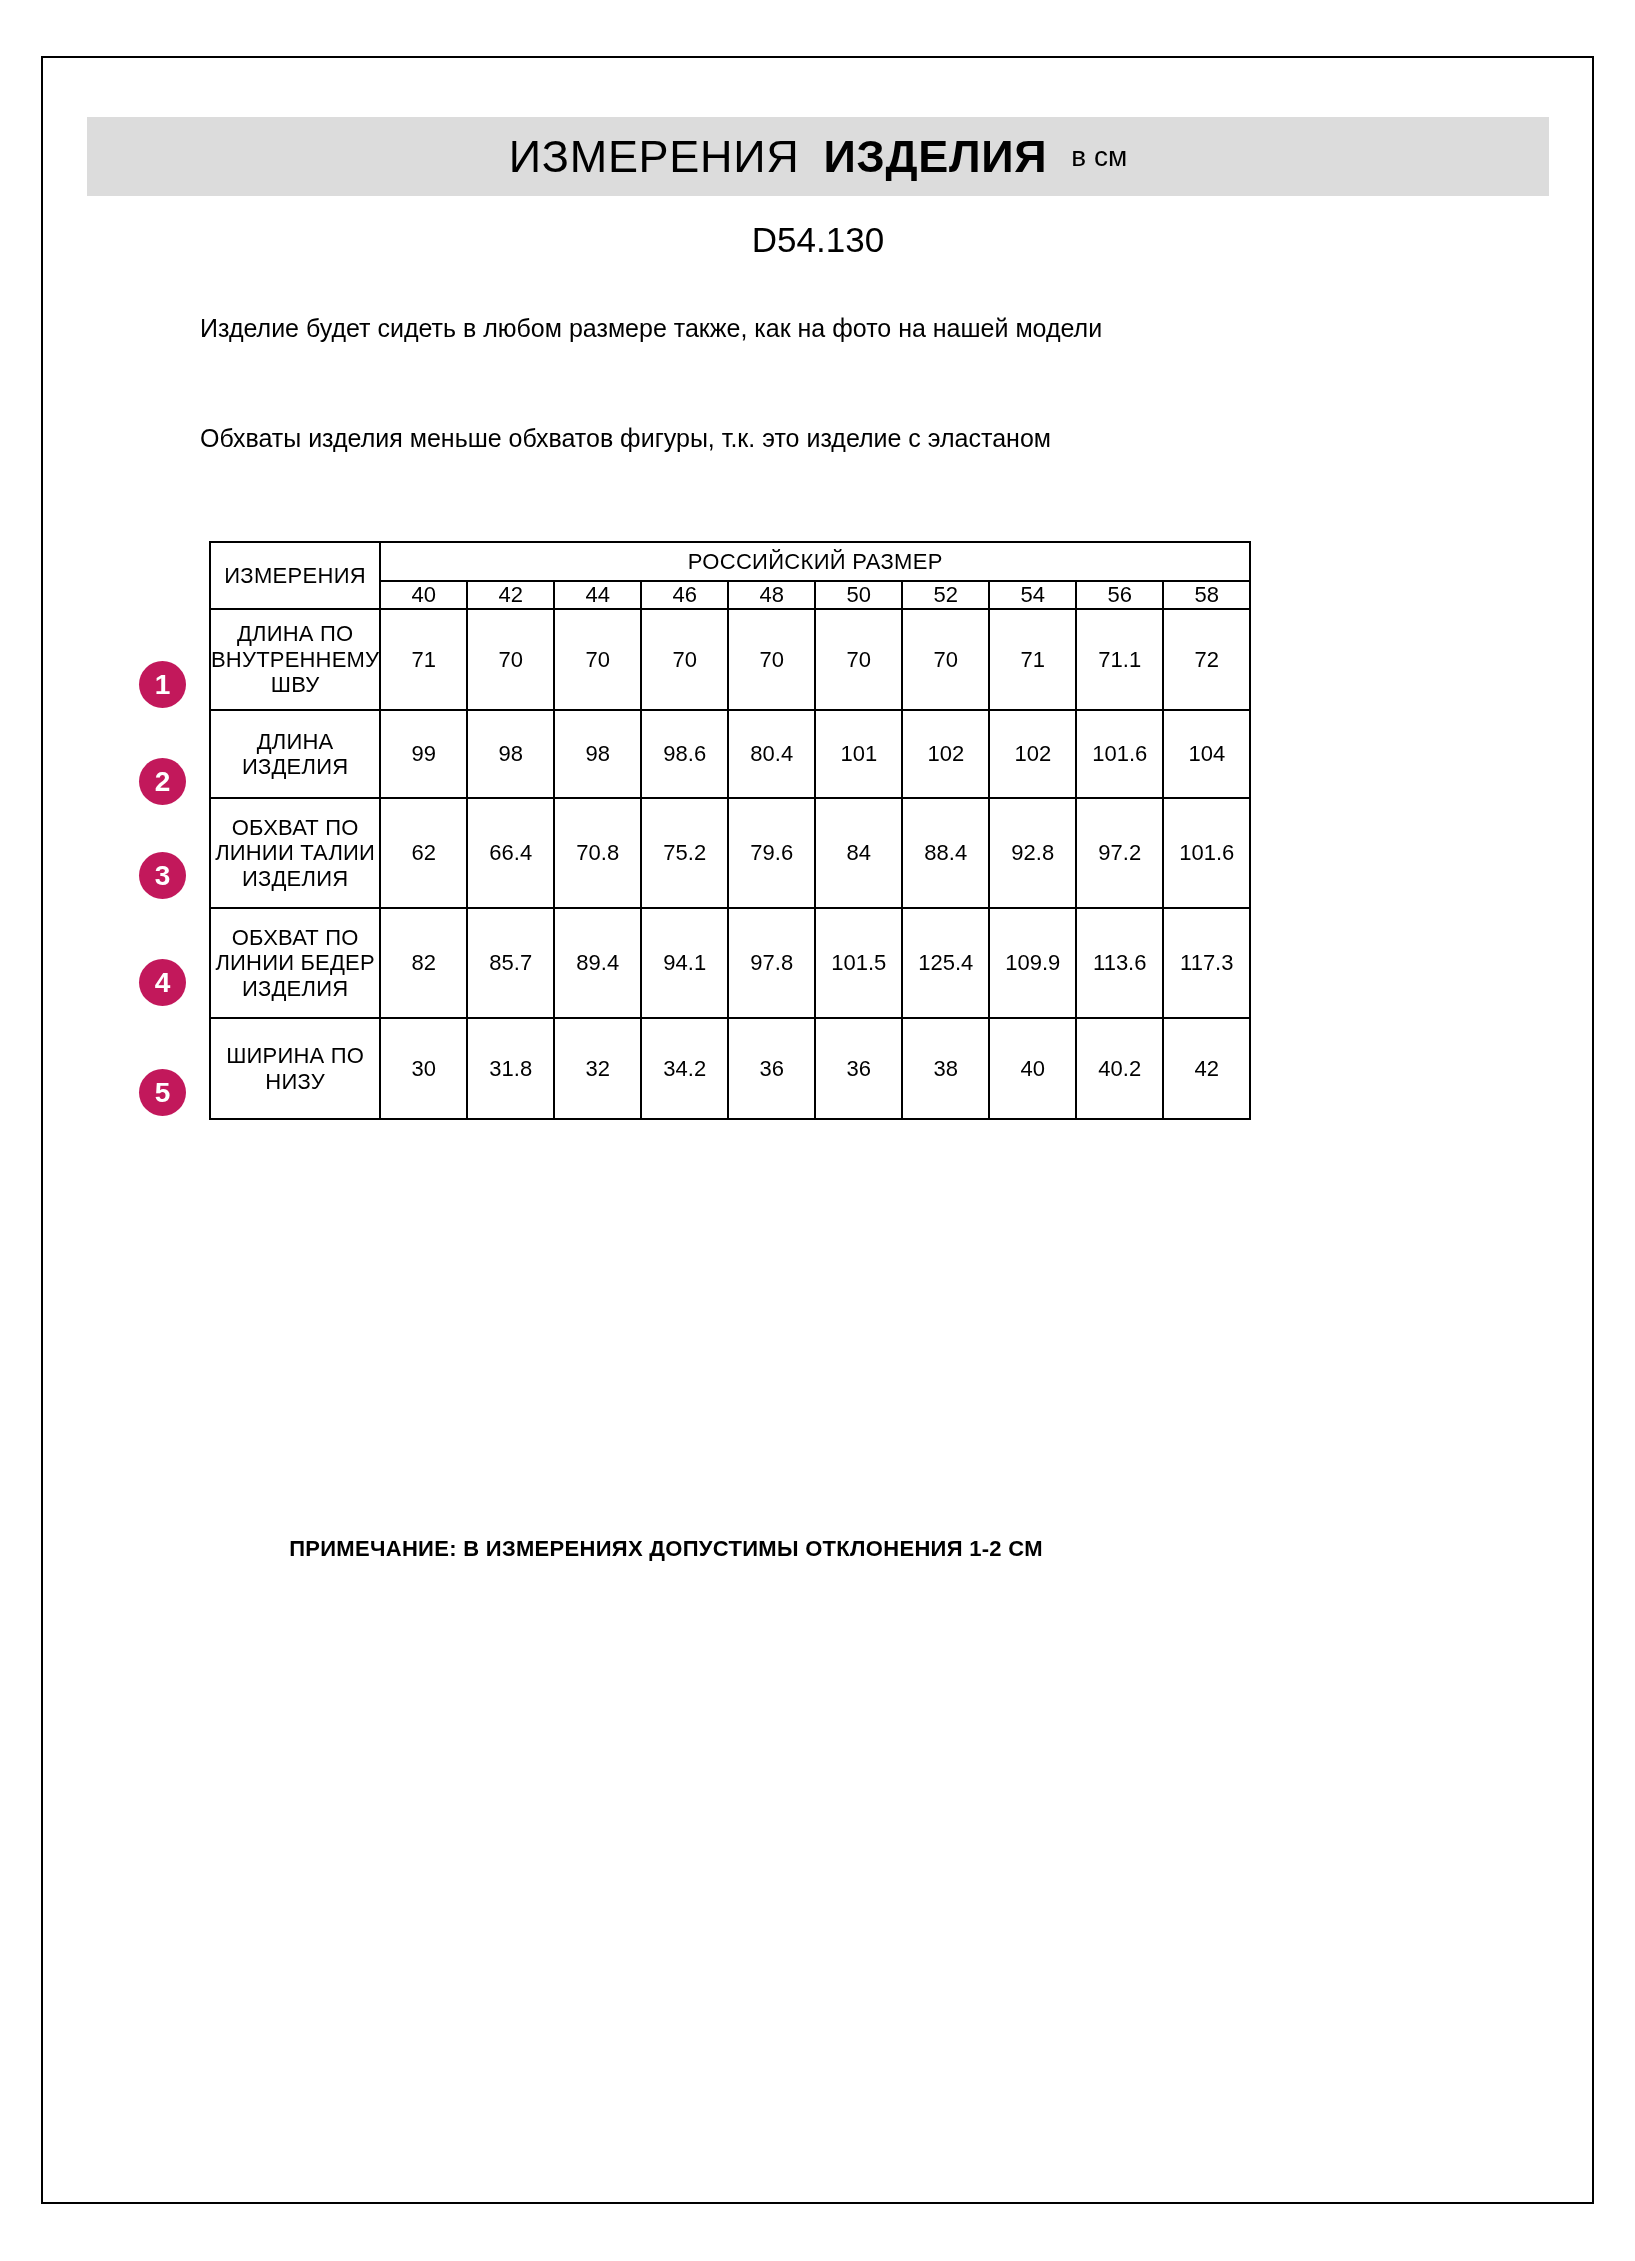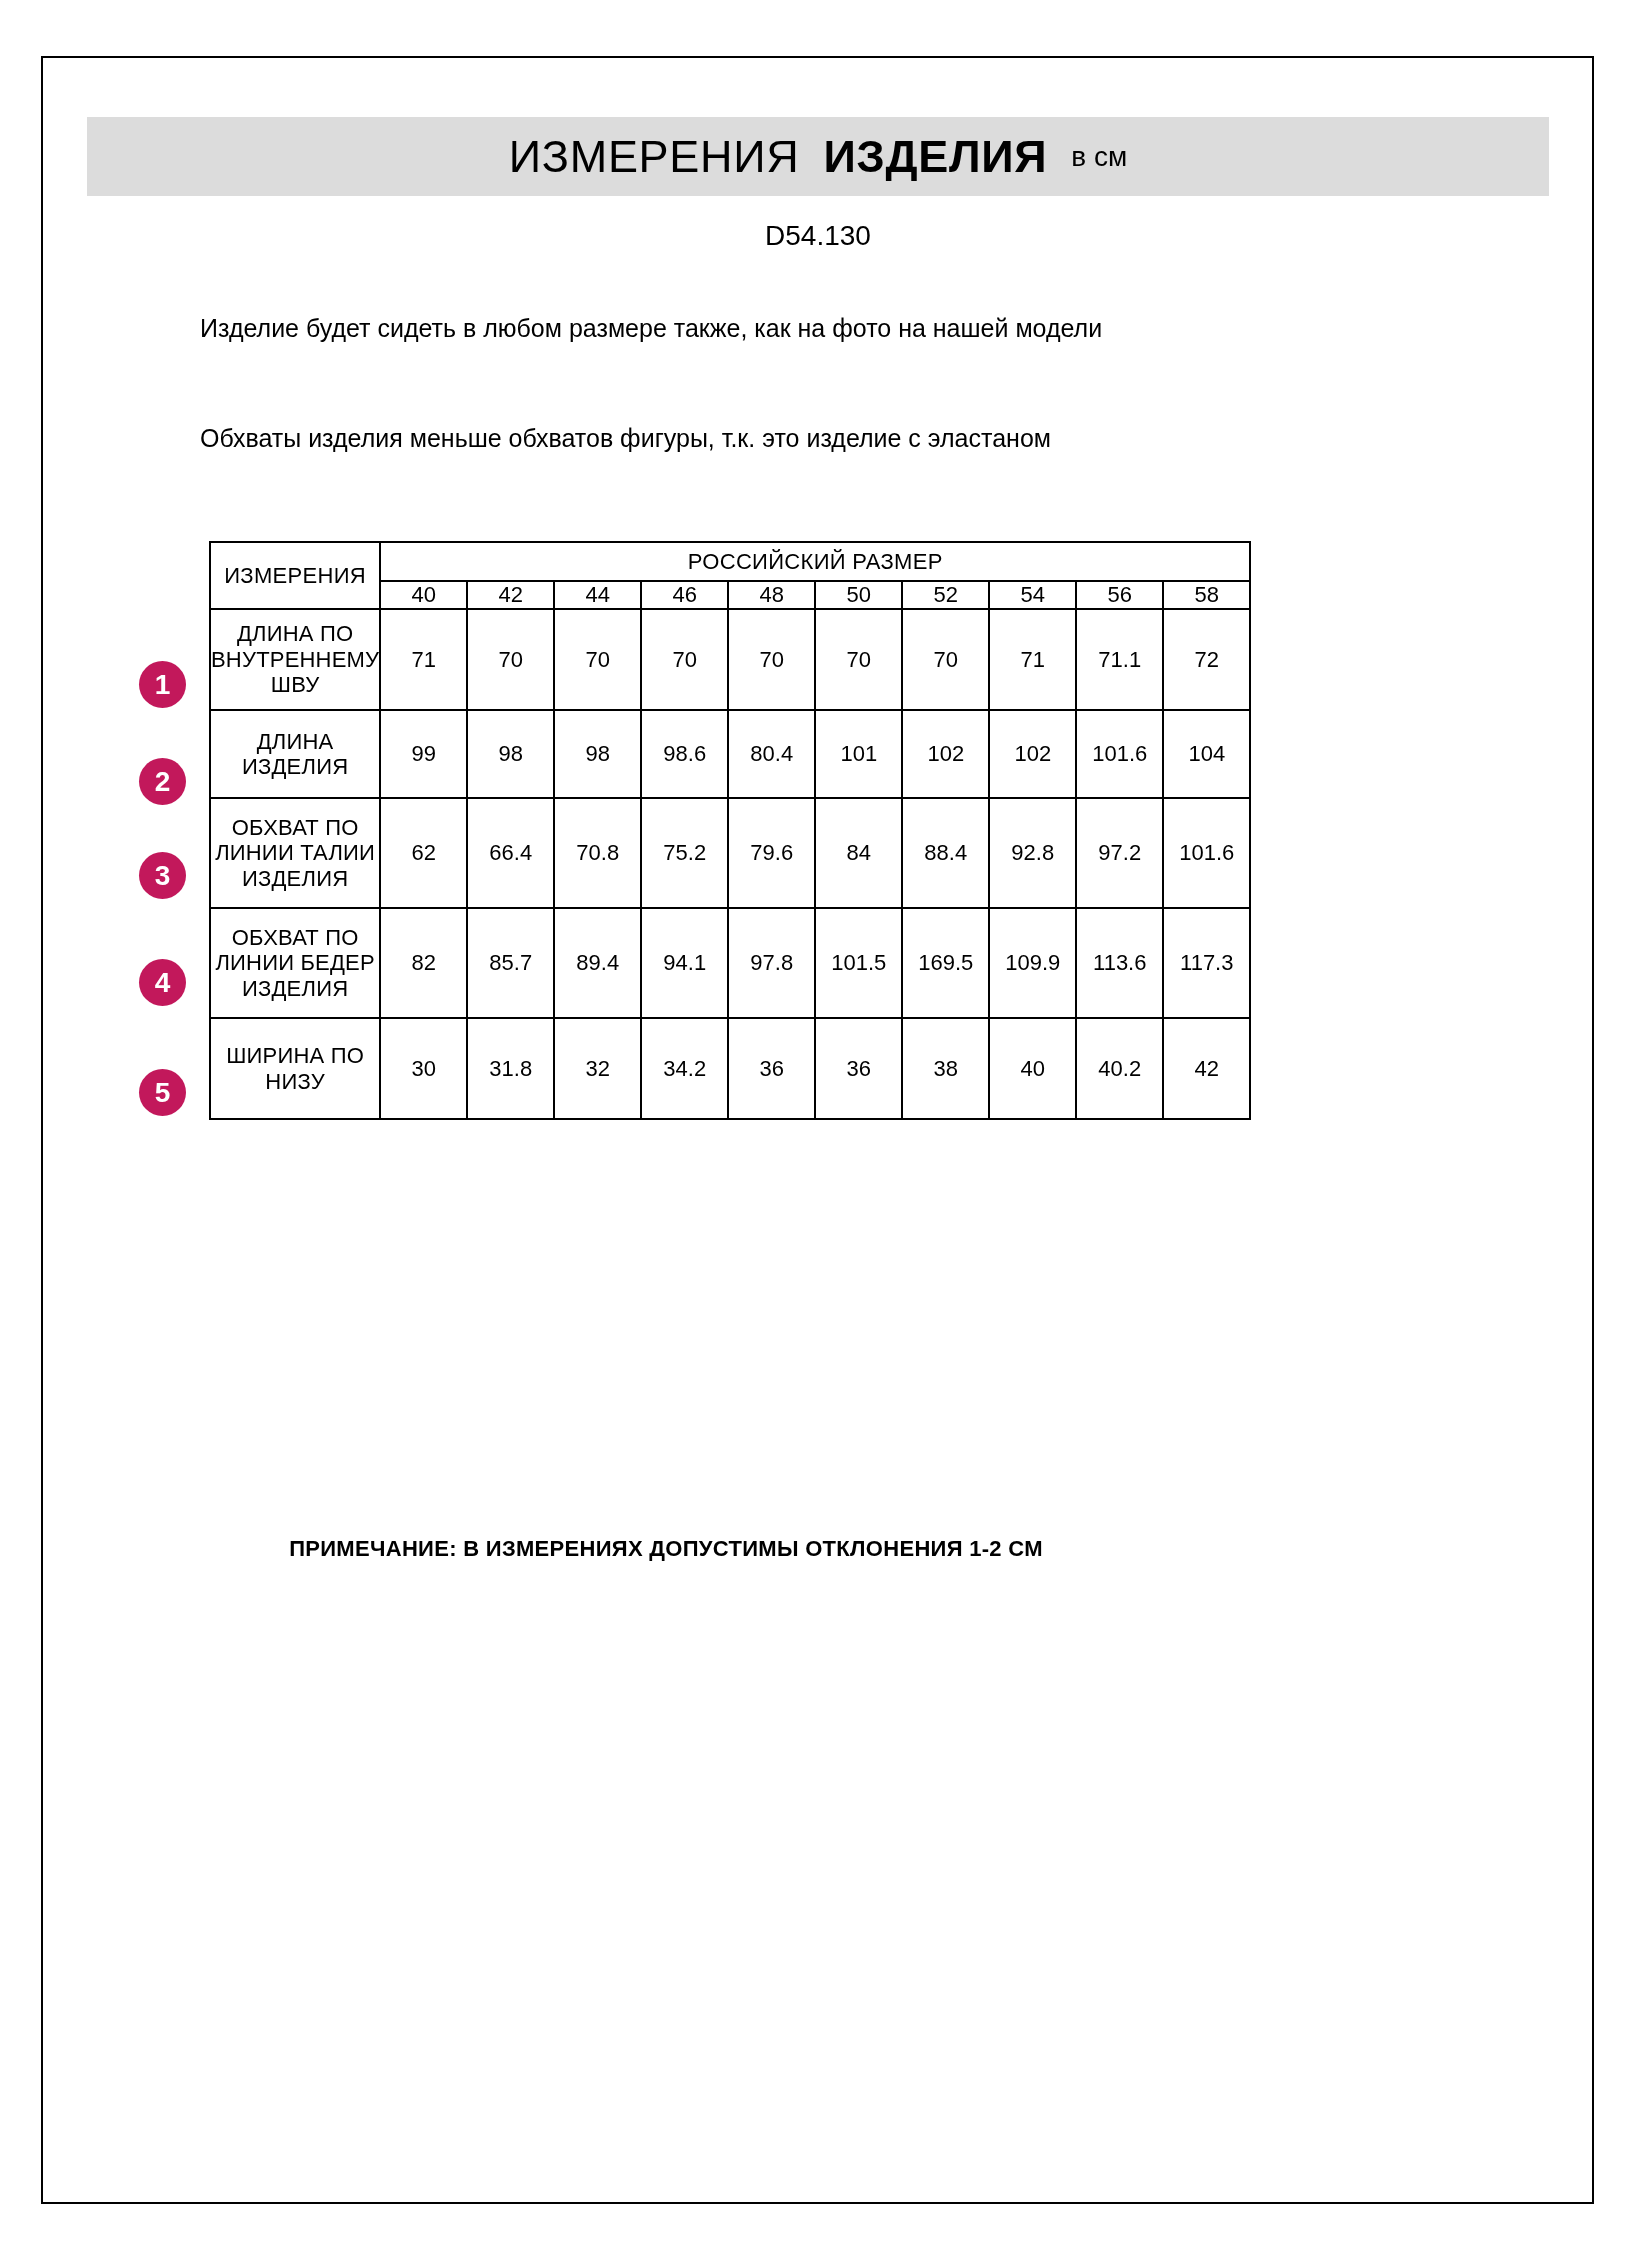--- a/index.html
+++ b/index.html
@@ -57,21 +57,21 @@
     font-size: 28px;
     font-weight: 400;
     margin-left: 24px;
   }
   .article-code {
     position: absolute;
     top: 220px;
     left: 0;
     width: 1636px;
     text-align: center;
-    font-size: 28px;
+    font-size: 35px;
   }
   .note-line {
     position: absolute;
     left: 200px;
     width: 1235px;
     text-align: left;
     font-size: 25px;
     line-height: 35px;
   }
   .note1 { top: 311px; }
@@ -254,21 +254,21 @@
       </tr>
 
       <tr class="r4">
         <td class="row-label">ОБХВАТ ПО ЛИНИИ БЕДЕР ИЗДЕЛИЯ</td>
         <td class="val">82</td>
         <td class="val">85.7</td>
         <td class="val">89.4</td>
         <td class="val">94.1</td>
         <td class="val">97.8</td>
         <td class="val">101.5</td>
-        <td class="val">169.5</td>
+        <td class="val">125.4</td>
         <td class="val">109.9</td>
         <td class="val">113.6</td>
         <td class="val">117.3</td>
       </tr>
 
       <tr class="r5">
         <td class="row-label">ШИРИНА ПО НИЗУ</td>
         <td class="val">30</td>
         <td class="val">31.8</td>
         <td class="val">32</td>

